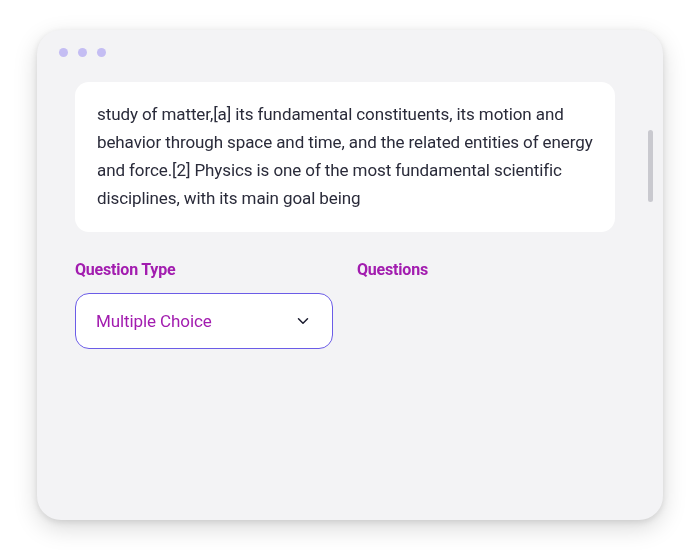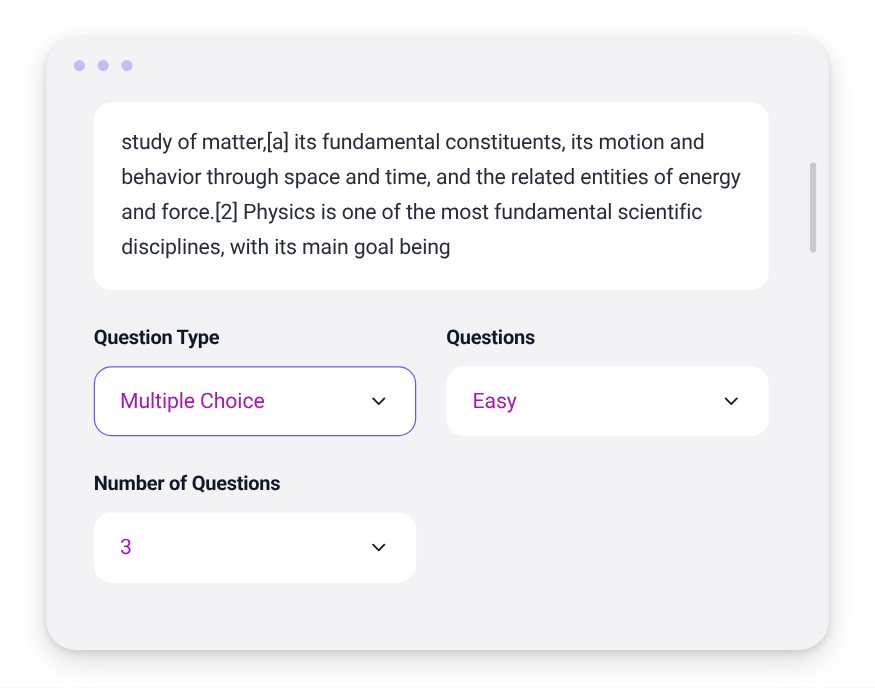--- a/index.html
+++ b/index.html
@@ -66,21 +66,21 @@
     .form-group {
       flex: 1;
     }
     .form-group.full {
       width: calc(50% - 12px);
       flex: none;
     }
     .label {
       font-size: 16px;
       font-weight: 700;
-      color: #0f172a;
+      color: #a21caf;
       margin-bottom: 14px;
       display: block;
       letter-spacing: -0.2px;
     }
     .select {
       background: #ffffff;
       border: 1.5px solid #ffffff;
       border-radius: 14px;
       height: 56px;
       display: flex;
@@ -145,40 +145,19 @@
           <span class="chevron">
             <svg viewBox="0 0 24 24">
                 <polyline points="6 9 12 15 18 9"></polyline>
               </svg>
           </span>
         </div>
       </div>
 
       <div class="form-group">
         <span class="label">Questions</span>
-        <div class="select">
-          <span class="select-value">Easy</span>
-          <span class="chevron">
-            <svg viewBox="0 0 24 24">
-                <polyline points="6 9 12 15 18 9"></polyline>
-              </svg>
-          </span>
-        </div>
       </div>
     </div>
 
-    <div class="form-row">
-      <div class="form-group full">
-        <span class="label">Number of Questions</span>
-        <div class="select">
-          <span class="select-value">3</span>
-          <span class="chevron">
-            <svg viewBox="0 0 24 24">
-                <polyline points="6 9 12 15 18 9"></polyline>
-              </svg>
-          </span>
-        </div>
-      </div>
-    </div>
 
     <div class="scrollbar"></div>
   </div>
 </div>
 
 </body></html>

